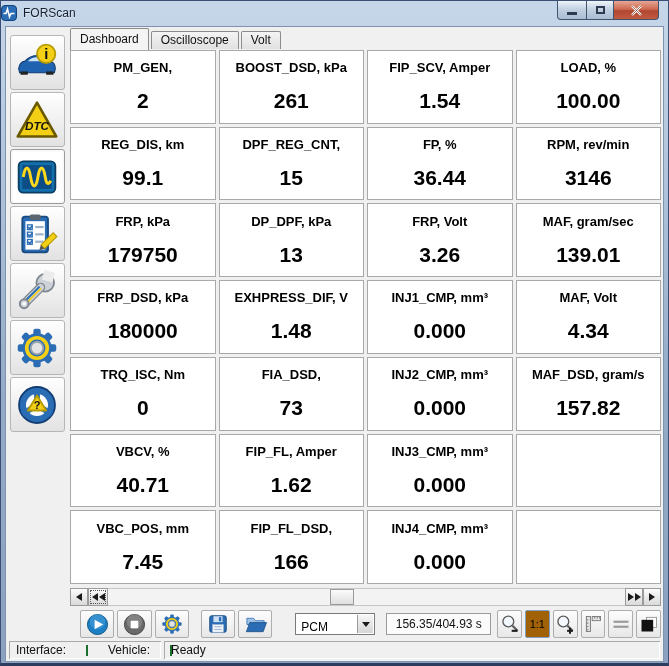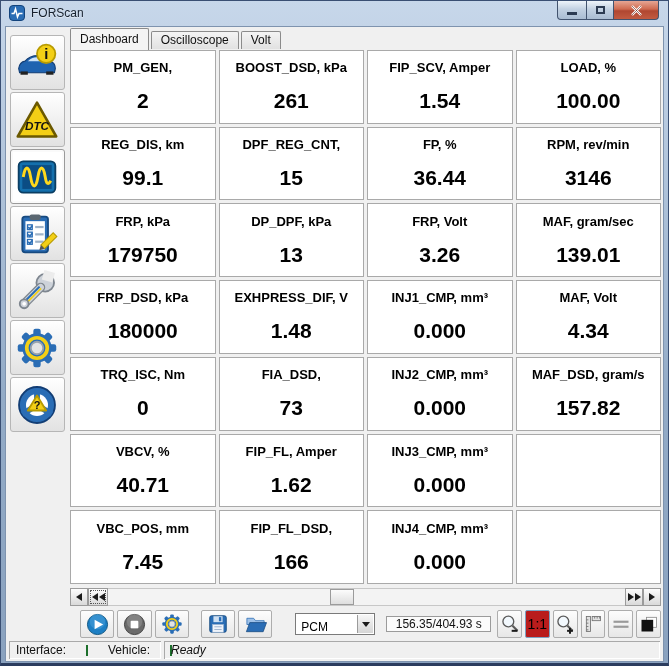--- a/index.html
+++ b/index.html
@@ -7,21 +7,21 @@
   body { font-family:"Liberation Sans", sans-serif; }
 
   .window {
     width:669px; height:666px; position:relative;
     background:linear-gradient(#c7d7ea, #93abc7 60%, #8aa2bf);
     border:1px solid #3a4f73;
     border-bottom:3px solid #2b3c5e;
   }
 
   
-  .titlebar { height:23px; display:flex; align-items:center; gap:6px; padding-left:8px; }
+  .titlebar { height:23px; display:flex; align-items:center; gap:6px; }
   .app-icon { width:16px; height:16px; display:block; }
   .title { font-size:12px; color:#15202e; text-shadow:0 1px 1px rgba(255,255,255,.6); }
   .winbtns { position:absolute; top:0; right:9px; display:flex; z-index:5; }
   .winbtn { height:19px; border:1px solid #42536e; border-top:none; display:flex; align-items:center; justify-content:center; }
   .winbtn.min { width:30px; border-radius:0 0 0 4px; background:linear-gradient(#eef4fa,#c2d1e2 45%,#a9bcd2); }
   .winbtn.max { width:28px; margin-left:-1px; background:linear-gradient(#eef4fa,#c2d1e2 45%,#a9bcd2); }
   .winbtn.close { width:46px; margin-left:-1px; border-radius:0 0 4px 0;
     background:linear-gradient(#e6a694,#cf6a50 45%,#b04731 55%,#c25b41); }
   .glyph-min { width:10px; height:3px; background:#2c3b52; margin-top:6px; }
   .glyph-max { width:9px; height:8px; border:2px solid #2c3b52; background:transparent; }
@@ -64,39 +64,39 @@
   .thumb { position:absolute; top:0; bottom:0; width:24px; left:43%;
     background:linear-gradient(#fcfcfc,#dedede); border:1px solid #9b9b9b; }
   .arr-l { width:0; height:0; border:4px solid transparent; border-right:6px solid #1b1b1b; border-left:none; }
   .arr-r { width:0; height:0; border:4px solid transparent; border-left:6px solid #1b1b1b; border-right:none; }
 
   
   .toolbar { height:33px; display:flex; align-items:center; gap:3px; padding:3px 2px 0 12px; }
   .tbtn { width:36px; height:28px; border:1px solid #adadad; border-radius:2px;
     background:linear-gradient(#fdfdfd,#e7e7e7); display:flex; align-items:center; justify-content:center; }
   .tbtn.sm { width:26px; }
-  .tbtn.toggled { background:#b91c1c; border-color:#7da2c1; font-size:14px; font-weight:normal; }
+  .tbtn.toggled { background:#a16207; border-color:#7da2c1; font-size:11px; font-weight:normal; }
   .gap { width:6px; }
   .combo { width:84px; height:22px; border:1px solid #7a7a7a; background:#fff; position:relative;
     display:flex; align-items:flex-end; padding-left:5px; font-size:12px; margin-left:20px; }
   .combo-arrow { position:absolute; right:1px; top:1px; bottom:1px; width:16px;
     background:linear-gradient(#f6f6f6,#d6d6d6); border-left:1px solid #9b9b9b;
     display:flex; align-items:center; justify-content:center; }
   .arr-d { width:0; height:0; border:4px solid transparent; border-top:5px solid #1b1b1b; border-bottom:none; }
-  .timebox { width:110px; height:16px; border:1px solid #9b9b9b; background:#fbfbfb; font-size:12px;
+  .timebox { width:110px; height:22px; border:1px solid #9b9b9b; background:#fbfbfb; font-size:12px;
     display:flex; align-items:center; justify-content:center; margin-left:8px; color:#111; }
   .spacer { flex:1; }
 
   
   .statusbar { position:absolute; left:0; right:0; bottom:0; height:22px; background:#f0f0f0;
     display:flex; align-items:center; gap:3px; padding:0 3px; font-size:12px; color:#111; }
   .panel { height:18px; box-shadow:inset 1px 1px 0 #a9a9a9, inset -1px -1px 0 #ffffff;
     display:flex; align-items:center; padding:0 7px; gap:20px; }
   .panel.first { width:152px; }
-  .panel.second { flex:1;font-style:italic; }
+  .panel.second { flex:1; }
   .led { width:11px; height:11px; background:#2f9e41; border:1px solid #1c6f2b; }
 </style>
 </head>
 <body>
 
 <div class="window">
 
   <div class="titlebar">
     <svg class="app-icon" viewBox="0 0 16 16">
       <rect x="0.5" y="0.5" width="15" height="15" rx="3.5" fill="#2a6db5" stroke="#12437c"></rect>

